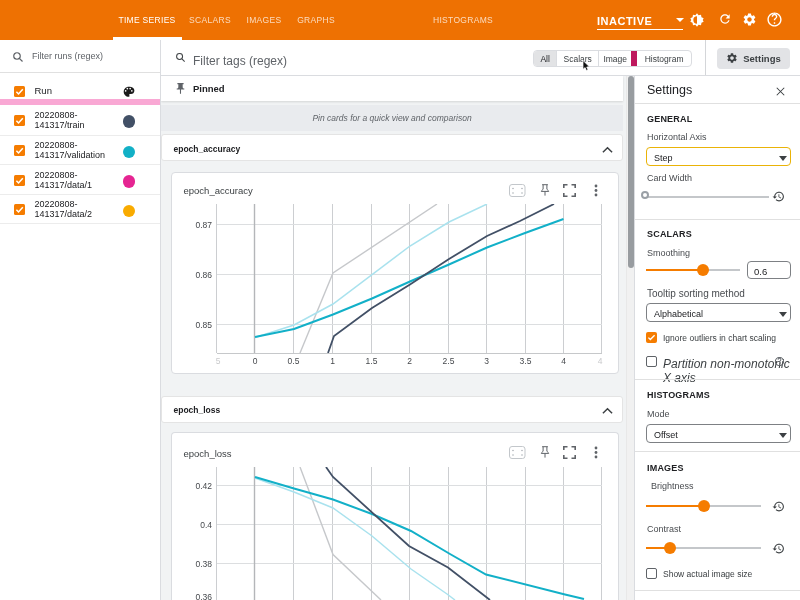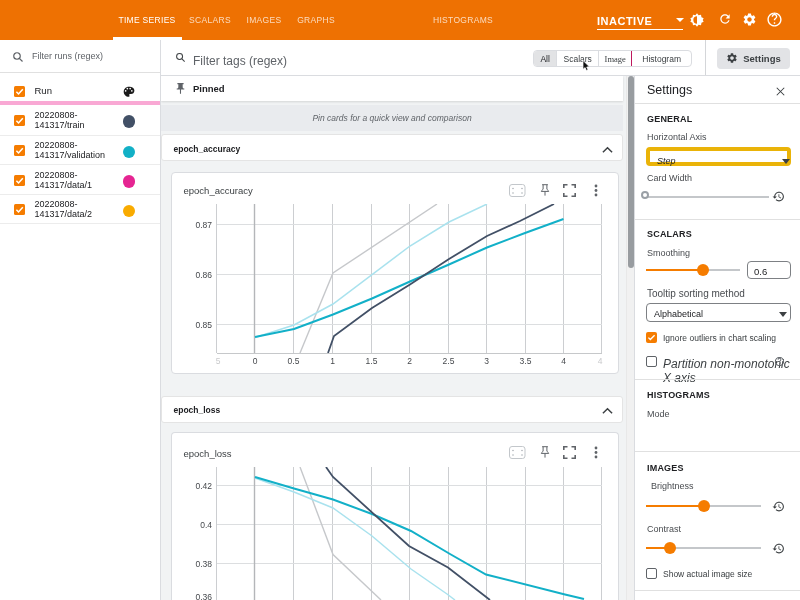--- a/index.html
+++ b/index.html
@@ -43,21 +43,21 @@
   <div class="abs" style="left:0;top:40px;width:161px;height:560px;background:#fff;border-right:1px solid #dadce0;">
 
     <div class="abs" style="left:0;top:0;width:160px;height:33px;border-bottom:1px solid #e0e0e0;">
       <svg class="abs" style="left:12px;top:11px;" width="12" height="12" viewBox="0 0 24 24" fill="none" stroke="#5f6368" stroke-width="2.4">
           <circle cx="10" cy="10" r="6.5"></circle>
           <path d="M15.2 15.2 L21 21"></path>
         </svg>
       <div class="abs" style="left:32px;top:11px;font-size:9px;color:#5f6368;">Filter runs (regex)</div>
     </div>
 
-    <div class="abs" style="left:0;top:33px;width:160px;height:32px;border-bottom:4px solid #f9a8d4;">
+    <div class="abs" style="left:0;top:33px;width:160px;height:32px;border-bottom:6px solid #f9a8d4;">
       <div class="abs" style="left:14px;top:13px;width:11px;height:11px;background:#f57c00;border-radius:1.5px;">
         <svg width="11" height="11" viewBox="0 0 11 11">
             <path d="M2.4 5.8 L4.5 8 L8.8 3.2" stroke="#fff" stroke-width="1.5" fill="none"></path>
           </svg>
       </div>
       <div class="abs" style="left:34.5px;top:12px;font-size:9.5px;color:#202124;">Run</div>
       <svg class="abs" style="left:122px;top:12px;" width="13.5" height="13.5" viewBox="0 0 24 24" fill="#1b1b1b">
         <path d="M12 3c-4.97 0-9 4.03-9 9s4.03 9 9 9c.83 0 1.5-.67 1.5-1.5 0-.39-.15-.74-.39-1.01-.23-.26-.38-.61-.38-.99 0-.83.67-1.5 1.5-1.5H16c3.31 0 6-2.69 6-6 0-4.42-4.03-7-10-7zm-5.5 9c-.83 0-1.5-.67-1.5-1.5S5.67 9 6.5 9 8 9.67 8 10.5 7.33 12 6.5 12zm3-4C8.67 8 8 7.33 8 6.5S8.67 5 9.5 5s1.5.67 1.5 1.5S10.33 8 9.5 8zm5 0c-.83 0-1.5-.67-1.5-1.5S13.67 5 14.5 5s1.5.67 1.5 1.5S15.33 8 14.5 8zm3 4c-.83 0-1.5-.67-1.5-1.5S16.67 9 17.5 9s1.5.67 1.5 1.5-.67 1.5-1.5 1.5z"></path>
       </svg>
     </div>
@@ -103,22 +103,22 @@
   <div class="abs" style="left:161px;top:40px;width:639px;height:36px;background:#fff;border-bottom:1px solid #dadce0;">
     <svg class="abs" style="left:14px;top:12px;" width="11" height="11" viewBox="0 0 24 24" fill="none" stroke="#3c4043" stroke-width="2.2">
         <circle cx="10" cy="10" r="6.5"></circle>
         <path d="M15.2 15.2 L21 21"></path>
       </svg>
     <div class="abs" style="left:32px;top:14px;font-size:12px;color:#5f6368;">Filter tags (regex)</div>
 
     <div class="abs" style="left:372px;top:10px;width:159px;height:17px;display:flex;border:1px solid #dadce0;border-radius:4px;overflow:hidden;font-size:8.5px;">
       <div style="width:22.5px;display:flex;align-items:center;justify-content:center;background:#e2e3e5;color:#202124;">All</div>
       <div style="width:42.5px;display:flex;align-items:center;justify-content:center;border-left:1px solid #dadce0;color:#3c4043;">Scalars</div>
-      <div style="width:33.5px;display:flex;align-items:center;justify-content:center;border-left:1px solid #dadce0;color:#3c4043;font-family:Liberation Serif, serif;">Image</div>
-      <div style="width:60.5px;display:flex;align-items:center;justify-content:center;border-left:1px solid #be185d;color:#3c4043;">Histogram</div>
+      <div style="width:33.5px;display:flex;align-items:center;justify-content:center;border-left:1px solid #dadce0;color:#3c4043;">Image</div>
+      <div style="width:60.5px;display:flex;align-items:center;justify-content:center;border-left:6px solid #be185d;color:#3c4043;">Histogram</div>
     </div>
     <div class="abs" style="left:544px;top:0;height:35px;border-left:1px solid #d4d6d9;"></div>
 
     <div class="abs" style="left:556px;top:7.5px;width:73px;height:21px;background:#e2e3e6;border-radius:4px;display:flex;align-items:center;justify-content:center;gap:5px;">
       <svg width="12" height="12" viewBox="0 0 24 24" fill="#3c4043">
         <path d="M19.14 12.94c.04-.3.06-.61.06-.94 0-.32-.02-.64-.07-.94l2.03-1.58c.18-.14.23-.41.12-.61l-1.92-3.32c-.12-.22-.37-.29-.59-.22l-2.39.96c-.5-.38-1.03-.7-1.62-.94l-.36-2.54c-.04-.24-.24-.41-.48-.41h-3.84c-.24 0-.43.17-.47.41l-.36 2.54c-.59.24-1.13.57-1.62.94l-2.39-.96c-.22-.08-.47 0-.59.22L2.74 8.87c-.12.21-.08.47.12.61l2.03 1.58c-.05.3-.09.63-.09.94s.02.64.07.94l-2.03 1.58c-.18.14-.23.41-.12.61l1.92 3.32c.12.22.37.29.59.22l2.39-.96c.5.38 1.03.7 1.62.94l.36 2.54c.05.24.24.41.48.41h3.84c.24 0 .44-.17.47-.41l.36-2.54c.59-.24 1.13-.56 1.62-.94l2.39.96c.22.08.47 0 .59-.22l1.92-3.32c.12-.22.07-.47-.12-.61l-2.01-1.58zM12 15.6c-1.98 0-3.6-1.62-3.6-3.6s1.62-3.6 3.6-3.6 3.6 1.62 3.6 3.6-1.62 3.6-3.6 3.6z"></path>
       </svg>
       <span style="font-size:9.5px;color:#3c4043;font-weight:bold;">Settings</span>
     </div>
   </div>
@@ -293,21 +293,21 @@
 
   <div class="abs" style="left:634px;top:76px;width:166px;height:524px;background:#fff;border-left:1px solid #dadce0;">
     <div class="abs" style="left:12px;top:7px;font-size:12.5px;color:#202124;">Settings</div>
     <svg class="abs" style="left:141px;top:10.5px;" width="9" height="9" viewBox="0 0 12 12" stroke="#3c4043" stroke-width="1.4">
         <path d="M1 1 L11 11 M11 1 L1 11"></path>
       </svg>
     <div class="abs" style="left:0;top:27px;width:166px;border-top:1px solid #e0e0e0;"></div>
 
     <div class="abs" style="left:12px;top:38px;font-size:9px;font-weight:bold;color:#202124;letter-spacing:0.2px;">GENERAL</div>
     <div class="abs" style="left:12px;top:56px;font-size:9px;color:#494c50;">Horizontal Axis</div>
-    <div class="abs" style="left:11px;top:71px;width:145px;height:19px;border:4px solid #eab308;border-radius:4px;font-style:italic;">
+    <div class="abs" style="left:11px;top:71px;width:145px;height:19px;border:1px solid #eab308;border-radius:4px;">
       <div class="abs" style="left:7px;top:5px;font-size:9px;color:#202124;">Step</div>
       <svg class="abs" style="left:132px;top:8px;" width="8" height="5" viewBox="0 0 10 6">
           <path d="M0 0 L5 6 L10 0 Z" fill="#3c4043"></path>
         </svg>
     </div>
     <div class="abs" style="left:12px;top:97px;font-size:9px;color:#494c50;">Card Width</div>
     <div class="abs" style="left:10px;top:120px;width:124px;height:2px;background:#c4c7ca;"></div>
     <div class="abs" style="left:6px;top:115px;width:8px;height:8px;border-radius:50%;background:#fff;border:2px solid #9aa0a6;"></div>
     <svg class="abs" style="left:137px;top:114px;" width="13" height="13" viewBox="0 0 24 24" fill="#3c4043">
         <path d="M13 3c-4.97 0-9 4.03-9 9H1l3.89 3.89.07.14L9 12H6c0-3.87 3.13-7 7-7s7 3.13 7 7-3.13 7-7 7c-1.93 0-3.68-.79-4.94-2.06l-1.42 1.42C8.27 19.99 10.51 21 13 21c4.97 0 9-4.03 9-9s-4.03-9-9-9zm-1 5v5l4.28 2.54.72-1.21-3.5-2.08V8H12z"></path>
@@ -337,20 +337,26 @@
     <div class="abs" style="left:28px;top:257px;font-size:8.5px;color:#3c4043;">Ignore outliers in chart scaling</div>
     <div class="abs" style="left:11px;top:280px;width:11px;height:11px;border:1.5px solid #5f6368;border-radius:2px;"></div>
     <div class="abs" style="left:28px;top:281px;font-size:12px;color:#3c4043;font-style:italic;">Partition non-monotonic X axis</div>
     <svg class="abs" style="left:139px;top:280px;" width="11" height="11" viewBox="0 0 24 24" fill="#5f6368">
         <path d="M12 2C6.48 2 2 6.48 2 12s4.48 10 10 10 10-4.48 10-10S17.52 2 12 2zm0 18c-4.41 0-8-3.59-8-8s3.59-8 8-8 8 3.59 8 8-3.59 8-8 8zm1-4h-2v2h2v-2zm-1-12c-2.21 0-4 1.79-4 4h2c0-1.1.9-2 2-2s2 .9 2 2c0 2-3 1.75-3 5h2c0-2.25 3-2.5 3-5 0-2.21-1.79-4-4-4z"></path>
       </svg>
 
     <div class="abs" style="left:0;top:303px;width:166px;border-top:1px solid #e0e0e0;"></div>
     <div class="abs" style="left:12px;top:314px;font-size:9px;font-weight:bold;color:#202124;letter-spacing:0.2px;">HISTOGRAMS</div>
     <div class="abs" style="left:12px;top:333px;font-size:9px;color:#494c50;">Mode</div>
+    <div class="abs" style="left:11px;top:348px;width:145px;height:19px;border:1px solid #7d8084;border-radius:4px;">
+      <div class="abs" style="left:7px;top:5px;font-size:9px;color:#202124;">Offset</div>
+      <svg class="abs" style="left:132px;top:8px;" width="8" height="5" viewBox="0 0 10 6">
+          <path d="M0 0 L5 6 L10 0 Z" fill="#3c4043"></path>
+        </svg>
+    </div>
 
     <div class="abs" style="left:0;top:375px;width:166px;border-top:1px solid #e0e0e0;"></div>
     <div class="abs" style="left:12px;top:387px;font-size:9px;font-weight:bold;color:#202124;letter-spacing:0.2px;">IMAGES</div>
     <div class="abs" style="left:16px;top:405px;font-size:9px;color:#494c50;">Brightness</div>
     <div class="abs" style="left:11px;top:429px;width:58px;height:2px;background:#f57c00;"></div>
     <div class="abs" style="left:69px;top:429px;width:57px;height:2px;background:#c4c7ca;"></div>
     <div class="abs" style="left:62.5px;top:424px;width:12px;height:12px;border-radius:50%;background:#f57c00;"></div>
     <svg class="abs" style="left:137px;top:424px;" width="13" height="13" viewBox="0 0 24 24" fill="#3c4043">
         <path d="M13 3c-4.97 0-9 4.03-9 9H1l3.89 3.89.07.14L9 12H6c0-3.87 3.13-7 7-7s7 3.13 7 7-3.13 7-7 7c-1.93 0-3.68-.79-4.94-2.06l-1.42 1.42C8.27 19.99 10.51 21 13 21c4.97 0 9-4.03 9-9s-4.03-9-9-9zm-1 5v5l4.28 2.54.72-1.21-3.5-2.08V8H12z"></path>
       </svg>

